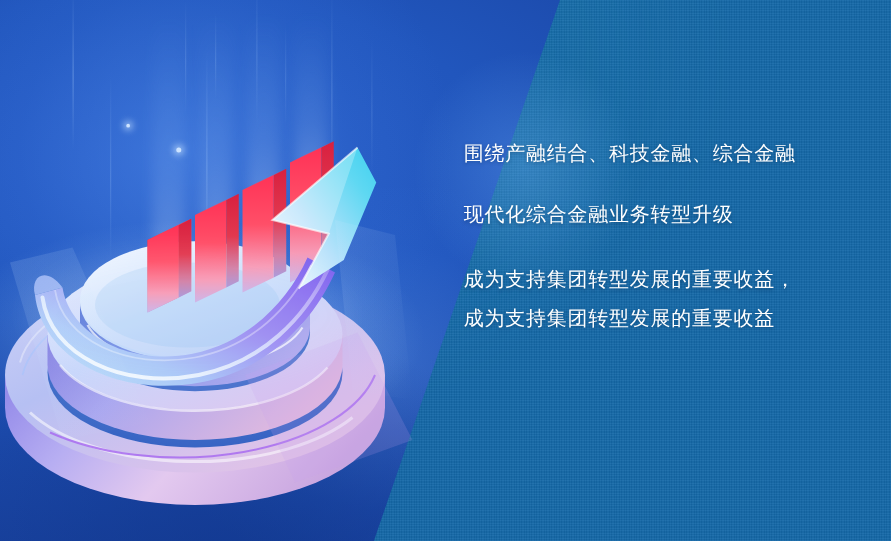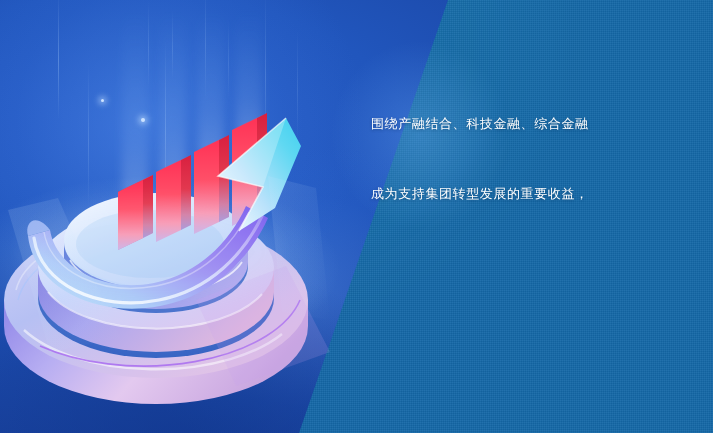--- a/index.html
+++ b/index.html
@@ -58,21 +58,21 @@
   .illus{position:absolute;left:0;top:0;width:360px;height:433px;pointer-events:none;}
 
   
   .copy{
     position:absolute;left:371px;top:108px;width:322px;
     color:#ffffff;
   }
   .para{margin:0;}
   .para + .para{margin-top:21px;}
   .line{
-    font-size:13px;
+    font-size:16px;
     line-height:31px;
     letter-spacing:.6px;
     white-space:nowrap;
     text-shadow:0 1px 3px rgba(0,40,80,.45);
   }
 </style>
 </head>
 <body>
 
 <div class="stage">
@@ -288,22 +288,23 @@
     <polygon points="196,300 286,266 330,352 236,386" fill="#c9a3ee" opacity=".18"></polygon>
 
     <ellipse cx="150" cy="252" rx="130" ry="52" fill="#ffffff" opacity=".05" filter="url(#soft2)"></ellipse>
   </svg>
 
   <div class="copy">
 
     <p class="para">
       <span class="line">围绕产融结合、科技金融、综合金融</span><br>
       <br>
+      <span class="line">现代化综合金融业务转型升级</span>
     </p>
 
     <p class="para">
       <span class="line">成为支持集团转型发展的重要收益，</span><br>
-      <br>
+      <span class="line">成为支持集团转型发展的重要收益</span><br>
     </p>
 
   </div>
 
 </div>
 
 </body></html>

